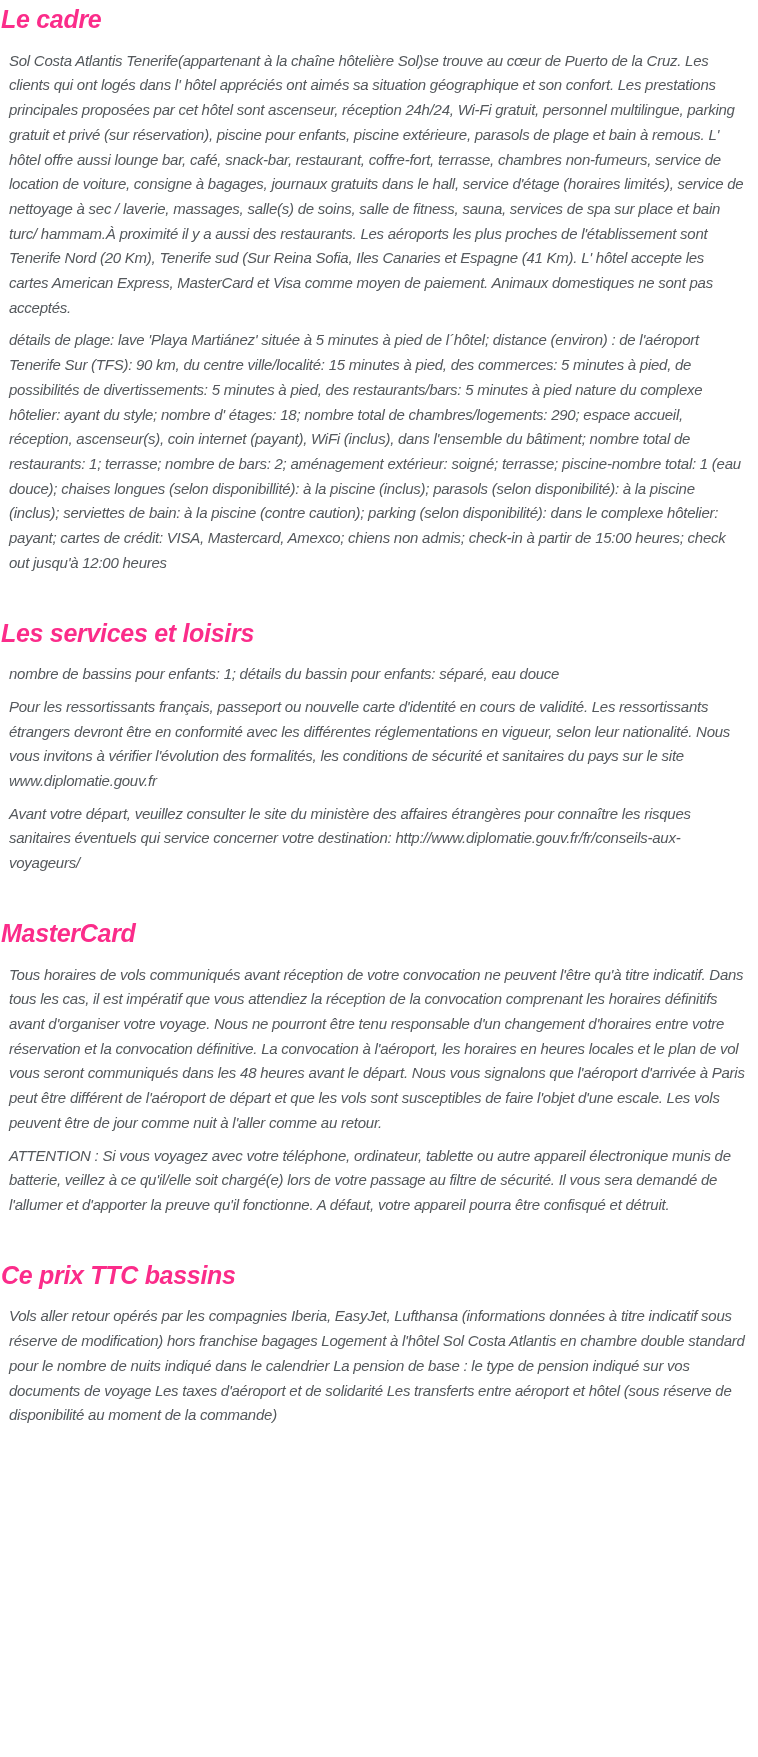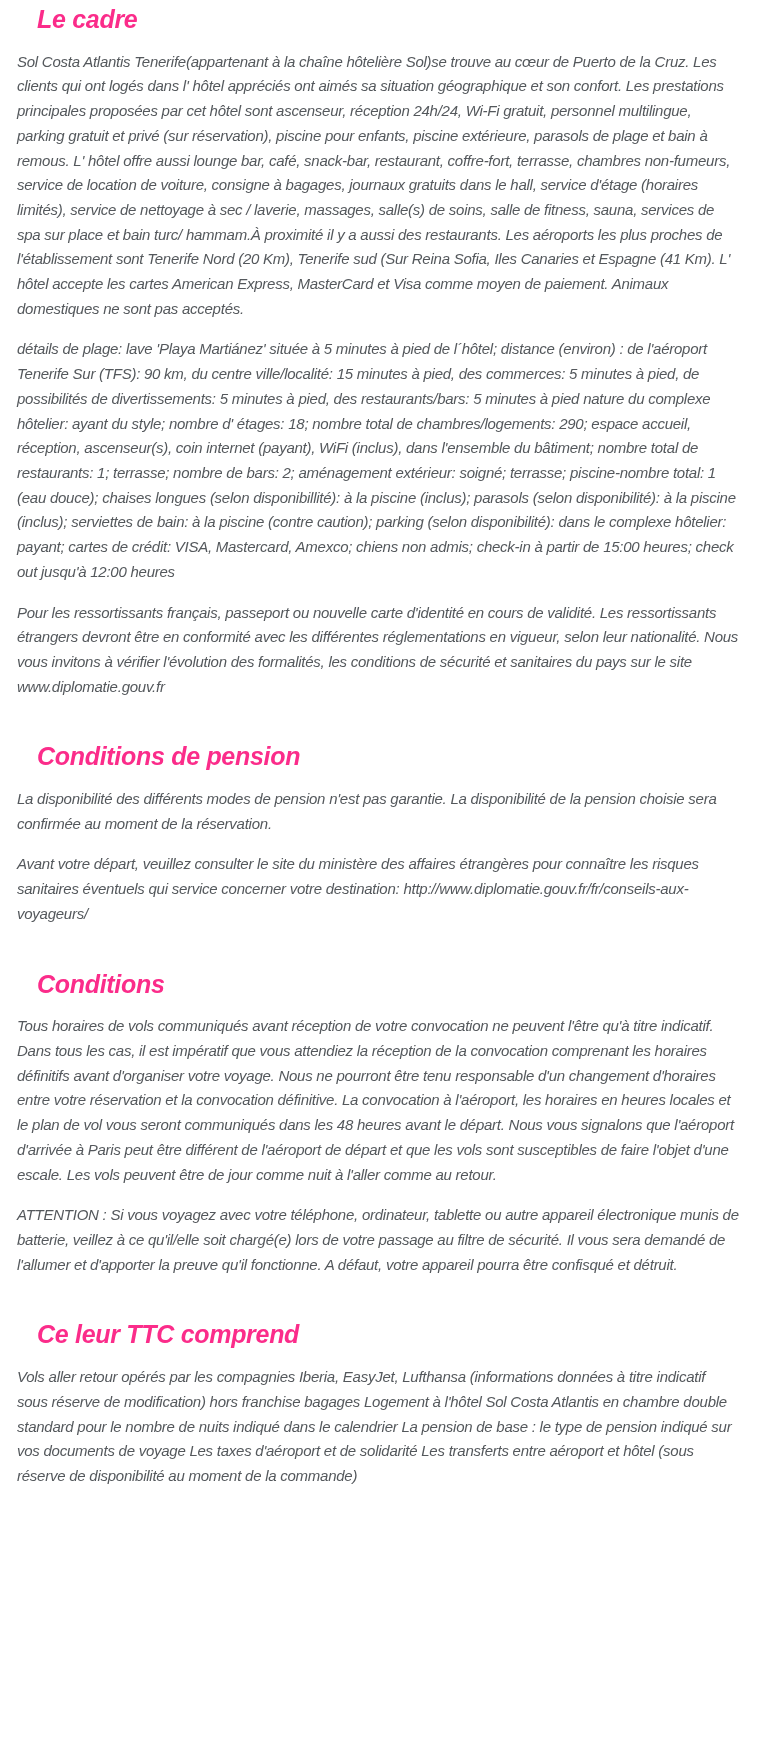--- a/index.html
+++ b/index.html
@@ -18,68 +18,67 @@
     padding: 2px 3px 0 1px;
   }
   .sec h2 {
     font-family: "Liberation Sans", sans-serif;
     font-weight: 700;
     font-size: 25px;
     line-height: 1.15;
     letter-spacing: -0.3px;
     color: #fb2c8a;
     margin: 43px 0 15px 0;
-    padding-left: 36px;
   }
   .sec:first-child h2 {
     margin-top: 3px;
   }
   .sec p {
     font-size: 15px;
     line-height: 24.7px;
     letter-spacing: -0.25px;
     color: #54585c;
-    margin: 16px;
+    margin: 8px;
   }
 </style>
 </head>
 <body>
 
 <div class="doc">
 
   <section class="sec">
     <h2>Le cadre</h2>
     <p>Sol Costa Atlantis Tenerife(appartenant à la chaîne hôtelière Sol)se trouve au cœur de Puerto de la Cruz. Les clients qui ont logés dans l' hôtel appréciés ont aimés sa situation géographique et son confort. Les prestations principales proposées par cet hôtel sont ascenseur, réception 24h/24, Wi-Fi gratuit, personnel multilingue, parking gratuit et privé (sur réservation), piscine pour enfants, piscine extérieure, parasols de plage et bain à remous. L' hôtel offre aussi lounge bar, café, snack-bar, restaurant, coffre-fort, terrasse, chambres non-fumeurs, service de location de voiture, consigne à bagages, journaux gratuits dans le hall, service d'étage (horaires limités), service de nettoyage à sec / laverie, massages, salle(s) de soins, salle de fitness, sauna, services de spa sur place et bain turc/ hammam.À proximité il y a aussi des restaurants. Les aéroports les plus proches de l'établissement sont Tenerife Nord (20 Km), Tenerife sud (Sur Reina Sofia, Iles Canaries et Espagne (41 Km). L' hôtel accepte les cartes American Express, MasterCard et Visa comme moyen de paiement. Animaux domestiques ne sont pas acceptés.</p>
   </section>
 
   <section class="sec">
     <p>détails de plage: lave 'Playa Martiánez' située à 5 minutes à pied de l´hôtel; distance (environ) : de l'aéroport Tenerife Sur (TFS): 90 km, du centre ville/localité: 15 minutes à pied, des commerces: 5 minutes à pied, de possibilités de divertissements: 5 minutes à pied, des restaurants/bars: 5 minutes à pied nature du complexe hôtelier: ayant du style; nombre d' étages: 18; nombre total de chambres/logements: 290; espace accueil, réception, ascenseur(s), coin internet (payant), WiFi (inclus), dans l'ensemble du bâtiment; nombre total de restaurants: 1; terrasse; nombre de bars: 2; aménagement extérieur: soigné; terrasse; piscine-nombre total: 1 (eau douce); chaises longues (selon disponibillité): à la piscine (inclus); parasols (selon disponibilité): à la piscine (inclus); serviettes de bain: à la piscine (contre caution); parking (selon disponibilité): dans le complexe hôtelier: payant; cartes de crédit: VISA, Mastercard, Amexco; chiens non admis; check-in à partir de 15:00 heures; check out jusqu'à 12:00 heures</p>
   </section>
 
+  <section class="sec">
+    <h2>Les services et loisirs</h2>
+    <p>nombre de bassins pour enfants: 1; détails du bassin pour enfants: séparé, eau douce</p>
+  </section>
 
   <section class="sec">
     <p>Pour les ressortissants français, passeport ou nouvelle carte d'identité en cours de validité. Les ressortissants étrangers devront être en conformité avec les différentes réglementations en vigueur, selon leur nationalité. Nous vous invitons à vérifier l'évolution des formalités, les conditions de sécurité et sanitaires du pays sur le site www.diplomatie.gouv.fr</p>
   </section>
 
-  <section class="sec">
-    <h2>Conditions de pension</h2>
-    <p>La disponibilité des différents modes de pension n'est pas garantie. La disponibilité de la pension choisie sera confirmée au moment de la réservation.</p>
-  </section>
 
   <section class="sec">
     <p>Avant votre départ, veuillez consulter le site du ministère des affaires étrangères pour connaître les risques sanitaires éventuels qui service concerner votre destination: http://www.diplomatie.gouv.fr/fr/conseils-aux-voyageurs/</p>
   </section>
 
   <section class="sec">
-    <h2>Conditions</h2>
+    <h2>MasterCard</h2>
     <p>Tous horaires de vols communiqués avant réception de votre convocation ne peuvent l'être qu'à titre indicatif. Dans tous les cas, il est impératif que vous attendiez la réception de la convocation comprenant les horaires définitifs avant d'organiser votre voyage. Nous ne pourront être tenu responsable d'un changement d'horaires entre votre réservation et la convocation définitive. La convocation à l'aéroport, les horaires en heures locales et le plan de vol vous seront communiqués dans les 48 heures avant le départ. Nous vous signalons que l'aéroport d'arrivée à Paris peut être différent de l'aéroport de départ et que les vols sont susceptibles de faire l'objet d'une escale. Les vols peuvent être de jour comme nuit à l'aller comme au retour.</p>
   </section>
 
   <section class="sec">
     <p>ATTENTION : Si vous voyagez avec votre téléphone, ordinateur, tablette ou autre appareil électronique munis de batterie, veillez à ce qu'il/elle soit chargé(e) lors de votre passage au filtre de sécurité. Il vous sera demandé de l'allumer et d'apporter la preuve qu'il fonctionne. A défaut, votre appareil pourra être confisqué et détruit.</p>
   </section>
 
   <section class="sec">
-    <h2>Ce leur TTC comprend</h2>
+    <h2>Ce prix TTC bassins</h2>
     <p>Vols aller retour opérés par les compagnies Iberia, EasyJet, Lufthansa (informations données à titre indicatif sous réserve de modification) hors franchise bagages Logement à l'hôtel Sol Costa Atlantis en chambre double standard pour le nombre de nuits indiqué dans le calendrier La pension de base : le type de pension indiqué sur vos documents de voyage Les taxes d'aéroport et de solidarité Les transferts entre aéroport et hôtel (sous réserve de disponibilité au moment de la commande)</p>
   </section>
 
 </div>
 
 </body></html>

